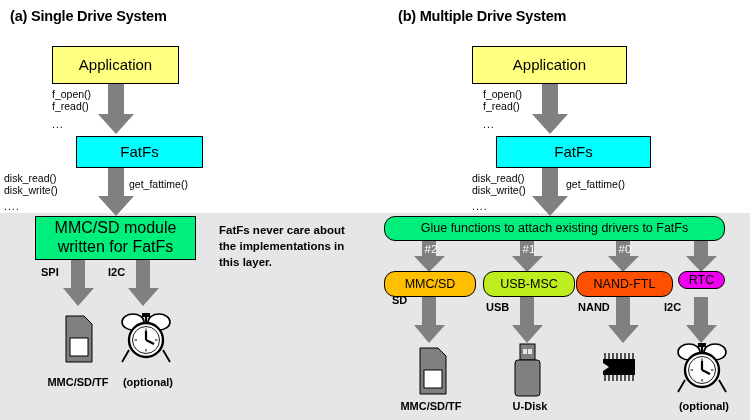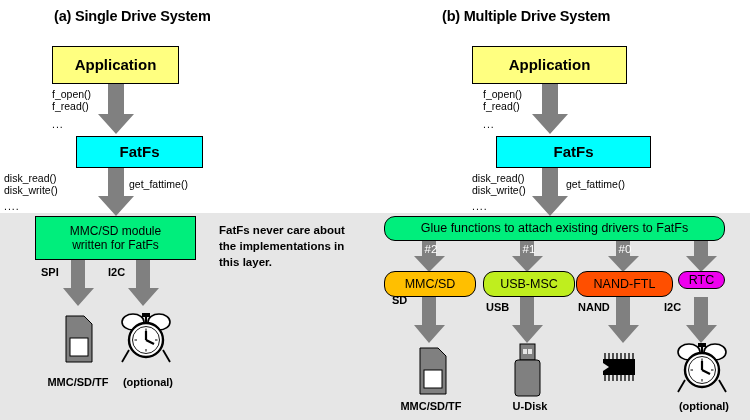--- a/index.html
+++ b/index.html
@@ -17,42 +17,41 @@
   
   .band{
     left:0;top:213px;width:750px;height:207px;
     background:#e6e6e6;
   }
 
   
   .panel-title{
     font-size:14.5px;font-weight:bold;letter-spacing:-0.2px;
     white-space:nowrap;
-    margin-left:44px;
   }
 
   
   .box{
     box-sizing:border-box;
     border:1.5px solid #000;
     display:flex;align-items:center;justify-content:center;
     text-align:center;
     line-height:1.18;
     white-space:pre-line;
   }
   .box.yellow{background:#ffff80;}
   .box.cyan{background:#00ffff;margin-left:24px;}
   .box.green{background:#00ee7c;}
   .box.orange{background:#ffbf00;text-align:right;}
   .box.lime{background:#bfee1e;}
   .box.red{background:#ff4f00;}
   .box.magenta{background:#ee00ee;}
 
-  .t-big{font-size:15px;font-weight:bold;}
-  .t-mid{font-size:12px;font-weight:normal;}
+  .t-big{font-size:15px;font-weight:normal;}
+  .t-mid{font-size:16px;font-weight:normal;}
   .t-drv{font-size:12.5px;font-weight:normal;border-radius:11px;}
 
   
   .call{
     font-size:10.5px;line-height:12.5px;white-space:nowrap;
   }
   .dots{font-size:10.5px;letter-spacing:1px;}
 
   
   .bus{font-size:11px;font-weight:bold;white-space:nowrap;}

